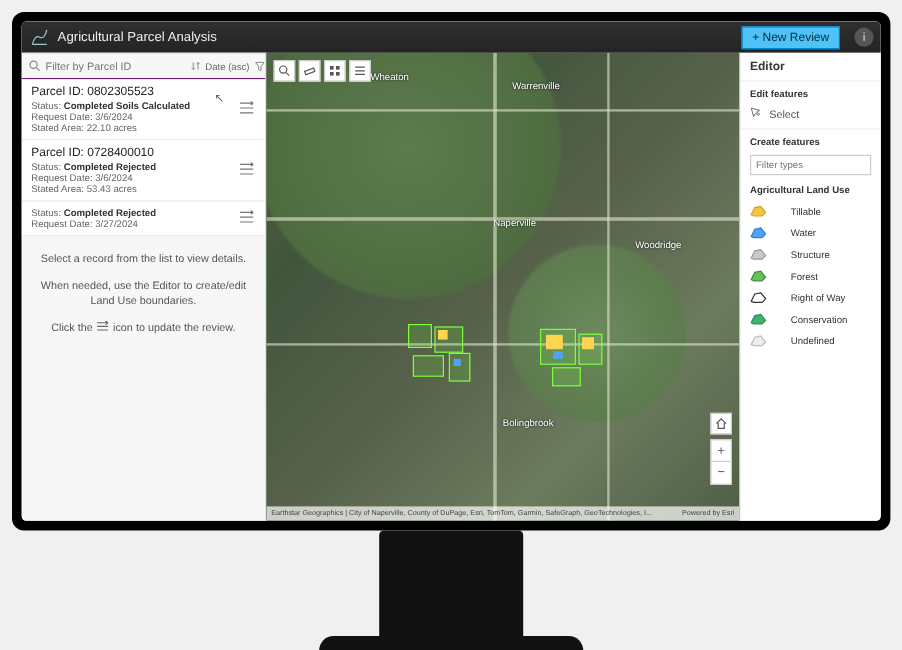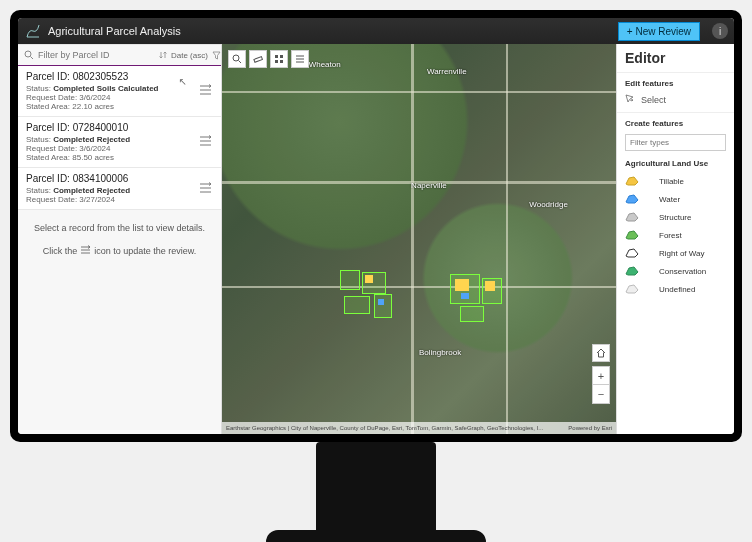--- a/index.html
+++ b/index.html
@@ -86,21 +86,21 @@
 
 .zoom { position:absolute; right:6px; bottom:30px; width:18px; background:#fff; border:1px solid #ccc; }
 .zoom div { height:18px; display:flex; align-items:center; justify-content:center; font-size:11px; color:#555; cursor:pointer; }
 .zoom div:first-child { border-bottom:1px solid #ccc; }
 .home-btn { position:absolute; right:6px; bottom:72px; width:18px; height:18px; background:#fff; border:1px solid #ccc; display:flex; align-items:center; justify-content:center; cursor:pointer; }
 
 .attribution { position:absolute; bottom:0; left:0; right:0; height:12px; background:rgba(255,255,255,0.7); font-size:6px; color:#444; display:flex; align-items:center; padding:0 4px; justify-content:space-between; }
 
 
 .editor { width:118px; background:#fff; border-left:1px solid #ddd; font-size:9px; color:#333; display:flex; flex-direction:column; }
-.editor h3 { font-size:14px; font-weight:600; padding:6px 8px 4px; }
+.editor h3 { font-size:10px; font-weight:600; padding:6px 8px 4px; }
 .settings-row { display:flex; align-items:center; padding:4px 8px; gap:4px; color:#555; cursor:pointer; }
 .settings-row .chev { margin-left:auto; color:#999; }
 .section-label { font-size:8px; font-weight:600; padding:6px 8px 2px; color:#333; border-top:1px solid #eee; margin-top:2px;}
 .select-row { display:flex; align-items:center; gap:6px; padding:4px 8px; cursor:pointer; color:#555;}
 .filter-types { margin:4px 8px; }
 .filter-types input { width:100%; border:1px solid #ccc; padding:3px 4px; font-size:8px; outline:none; }
 .cat-label { font-size:8px; font-weight:600; padding:4px 8px; color:#333;}
 .ftype { display:flex; align-items:center; gap:20px; padding:4px 8px; cursor:pointer; }
 .ftype .swatch { width:14px; height:10px; display:flex; align-items:center; justify-content:center; }
 .ftype .swatch svg { display:block; }
@@ -167,37 +167,37 @@
               <div class="line">Stated Area: 22.10 acres</div>
               <span class="cursor">↖</span>
               <span class="arrows"><svg width="14" height="12" viewBox="0 0 14 12">
                   <path d="M1 2h11M12 2l-2-1.5M12 2l-2 1.5M1 6h11M1 10h11" stroke="#777" fill="none" stroke-width="1"></path>
                 </svg></span>
             </div>
             <div class="parcel">
               <div class="pid">Parcel ID: 0728400010</div>
               <div class="line">Status: <b>Completed Rejected</b></div>
               <div class="line">Request Date: 3/6/2024</div>
-              <div class="line">Stated Area: 85.50 acres</div>
+              <div class="line">Stated Area: 53.43 acres</div>
               <span class="arrows"><svg width="14" height="12" viewBox="0 0 14 12">
                   <path d="M1 2h11M12 2l-2-1.5M12 2l-2 1.5M1 6h11M1 10h11" stroke="#777" fill="none" stroke-width="1"></path>
                 </svg></span>
             </div>
             <div class="parcel">
-              <div class="pid">Parcel ID: 0834100006</div>
               <div class="line">Status: <b>Completed Rejected</b></div>
               <div class="line">Request Date: 3/27/2024</div>
               <span class="arrows"><svg width="14" height="12" viewBox="0 0 14 12">
                   <path d="M1 2h11M12 2l-2-1.5M12 2l-2 1.5M1 6h11M1 10h11" stroke="#777" fill="none" stroke-width="1"></path>
                 </svg></span>
             </div>
           </div>
 
         <div class="hints">
           <p>Select a record from the list to view details.</p>
+          <p>When needed, use the Editor to create/edit Land Use boundaries.</p>
           <p>
             <span>Click the </span><span class="hint-icon"><svg width="12" height="10" viewBox="0 0 12 10">
                   <path d="M1 2h9M10 2l-2-1.5M10 2l-2 1.5M1 5h9M1 8h9" stroke="#666" fill="none" stroke-width="0.9"></path>
                 </svg></span><span> icon to update the review.</span>
           </p>
         </div>
       </div>
 
       <div class="map">
         <div class="map-bg"></div>

